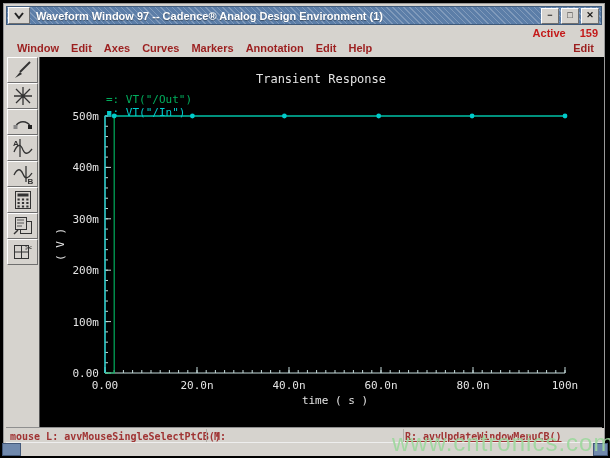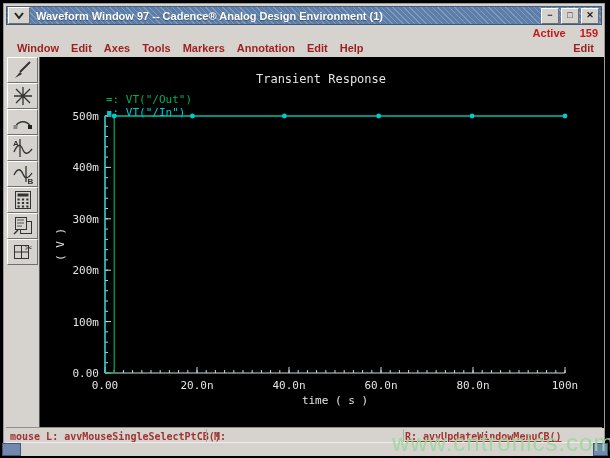--- a/index.html
+++ b/index.html
@@ -89,21 +89,21 @@
     <div class="active-row">
       <span>Active</span>
       <span>159</span>
     </div>
 
     <div class="menubar">
       <span style="display:flex;">
           <span class="menu-item">Window</span>
           <span class="menu-item">Edit</span>
           <span class="menu-item">Axes</span>
-          <span class="menu-item">Tools</span>
+          <span class="menu-item">Curves</span>
           <span class="menu-item">Markers</span>
           <span class="menu-item">Annotation</span>
           <span class="menu-item">Edit</span>
           <span class="menu-item">Help</span>
         </span>
       <span class="menu-help">Edit</span>
     </div>
 
     <div class="toolbar">
       <div class="tool-btn">

